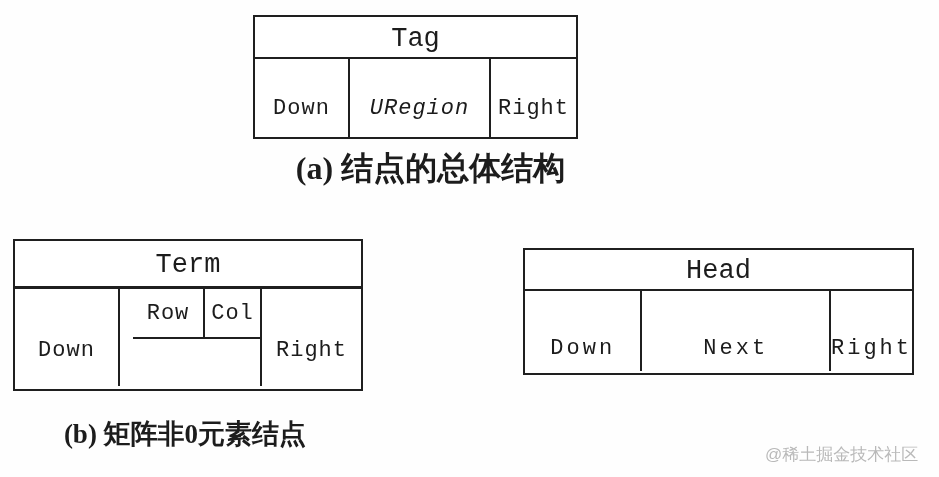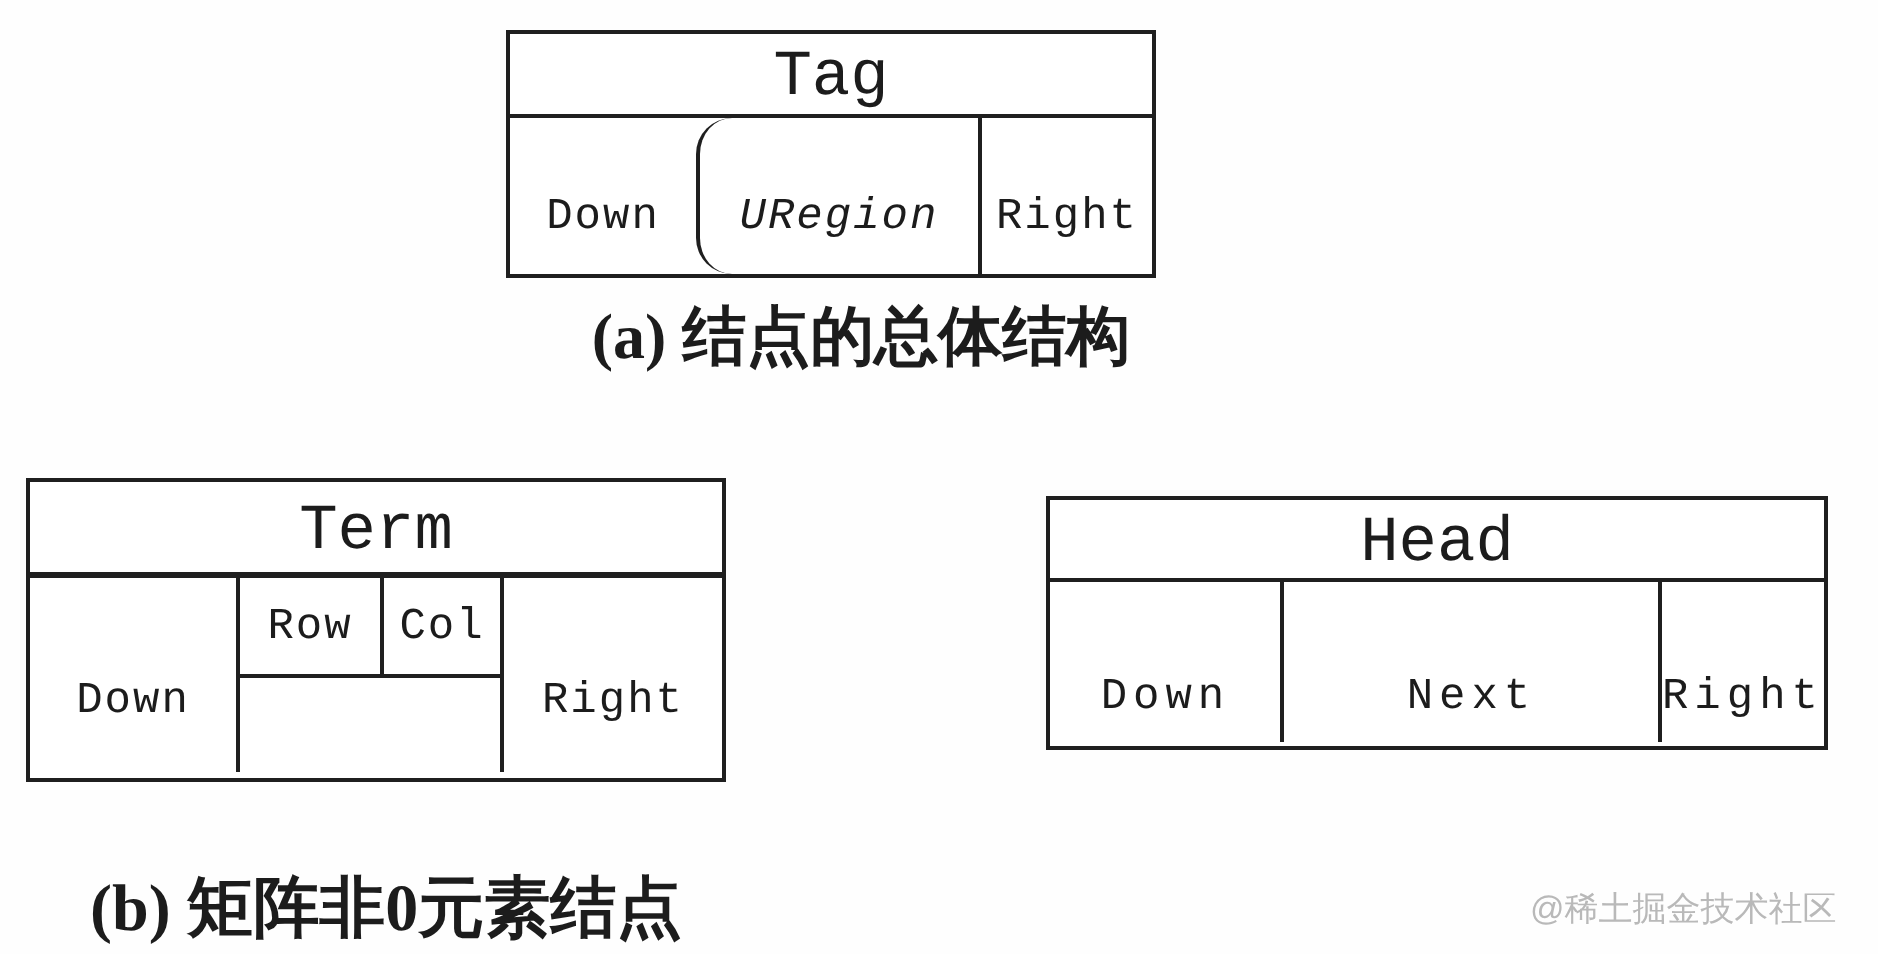--- a/index.html
+++ b/index.html
@@ -19,49 +19,49 @@
   .tbl {
     position: absolute;
     border: 2px solid var(--border, #1f1f1f);
     background: var(--table_bg, #ffffff);
   }
   .tbl-header {
     display: flex;
     align-items: center;
     justify-content: center;
     border-bottom: 2px solid var(--border, #1f1f1f);
-    font-size: 32px;
+    font-size: 27px;
     padding-top: 3px;
   }
   .tbl-body { display: flex; width: 100%; }
   .cell {
     display: flex;
     align-items: center;
     justify-content: center;
     font-size: 22px;
     letter-spacing: 1px;
   }
   .bl { border-left: 2px solid var(--border, #1f1f1f); }
   .italic { font-style: italic; }
 
   
   .tbl-a { left: 253px; top: 15px; width: 325px; height: 124px; }
   .tbl-a .tbl-header { height: 42px; }
   .tbl-a .tbl-body { height: 78px; }
   .tbl-a .cell { padding-top: 20px; }
   .a-down { width: 93px; }
-  .a-mid  { width: 141px; border-radius: 18px; }
+  .a-mid  { width: 141px; }
   .a-right { flex: 1; }
 
   
   .tbl-b { left: 13px; top: 239px; width: 350px; height: 152px; }
   .tbl-b .tbl-header { height: 48px; border-bottom-width: 3px; }
   .tbl-b .tbl-body { height: 97px; }
   .b-down { width: 103px; padding-top: 26px; }
-  .b-mid { width: 132px; display: flex; flex-direction: column; }
+  .b-mid { width: 142px; display: flex; flex-direction: column; padding-left: 13px; }
   .b-mid-top { display: flex; height: 50px; border-bottom: 2px solid var(--border, #1f1f1f); }
   .b-row { width: 70px; }
   .b-col { flex: 1; }
   .b-value { flex: 1; }
   .b-right { flex: 1; padding-top: 26px; }
 
   
   .tbl-c { left: 523px; top: 248px; width: 391px; height: 127px; }
   .tbl-c .tbl-header { height: 41px; text-align: center; }
   .tbl-c .tbl-body { height: 80px; }
@@ -74,21 +74,21 @@
   .caption {
     position: absolute;
     font-family: "Liberation Serif", "DejaVu Serif", serif;
     font-weight: bold;
     font-size: 32px;
     text-align: center;
     white-space: nowrap;
     color: var(--text, #1c1c1c);
   }
   .caption-a { left: 283px; top: 147px; width: 295px; }
-  .caption-b { left: 45px;  top: 432px; width: 280px; font-size: 33px; }
+  .caption-b { left: 45px;  top: 416px; width: 280px; font-size: 27px; }
   .caption-c { left: 658px; top: 412px; width: 200px; }
 
   
   .watermark {
     position: absolute;
     left: 765px;
     top: 443px;
     font-family: "Liberation Sans", "DejaVu Sans", sans-serif;
     font-size: 17px;
     color: var(--watermark, #b9b9b9);

